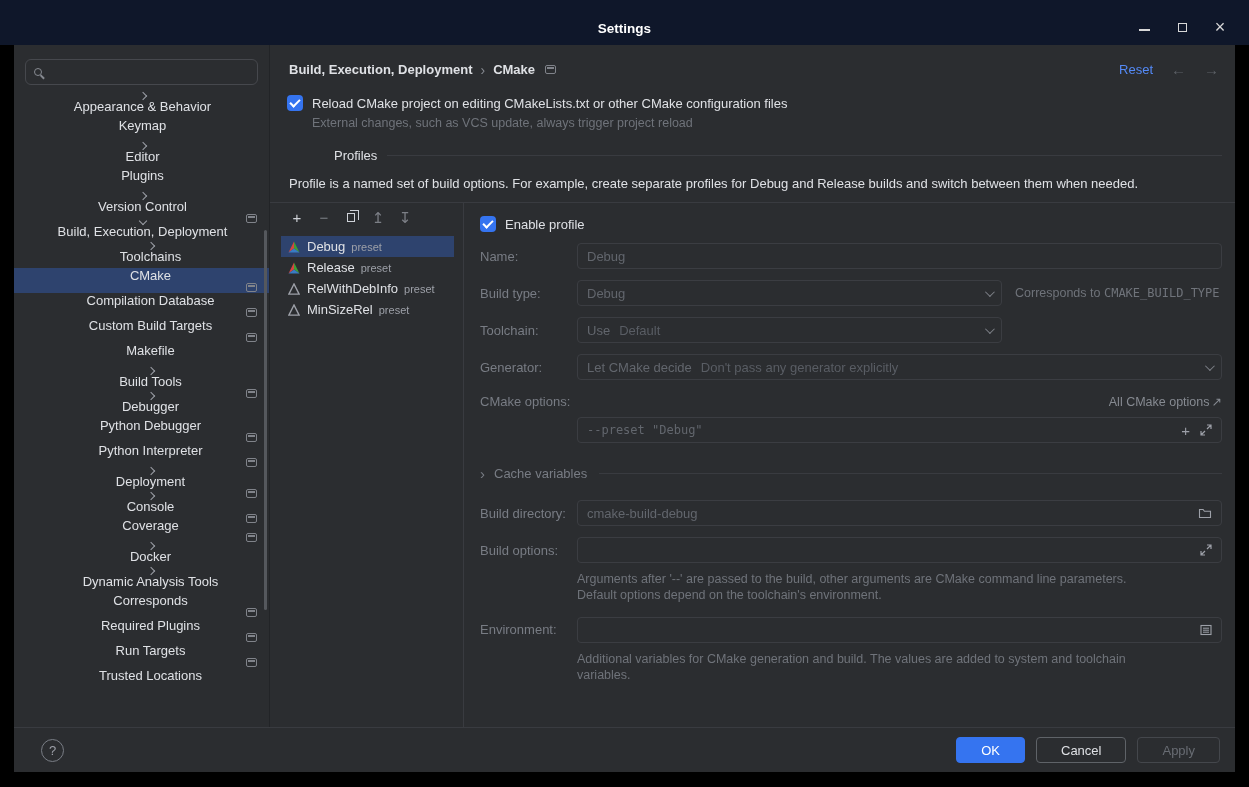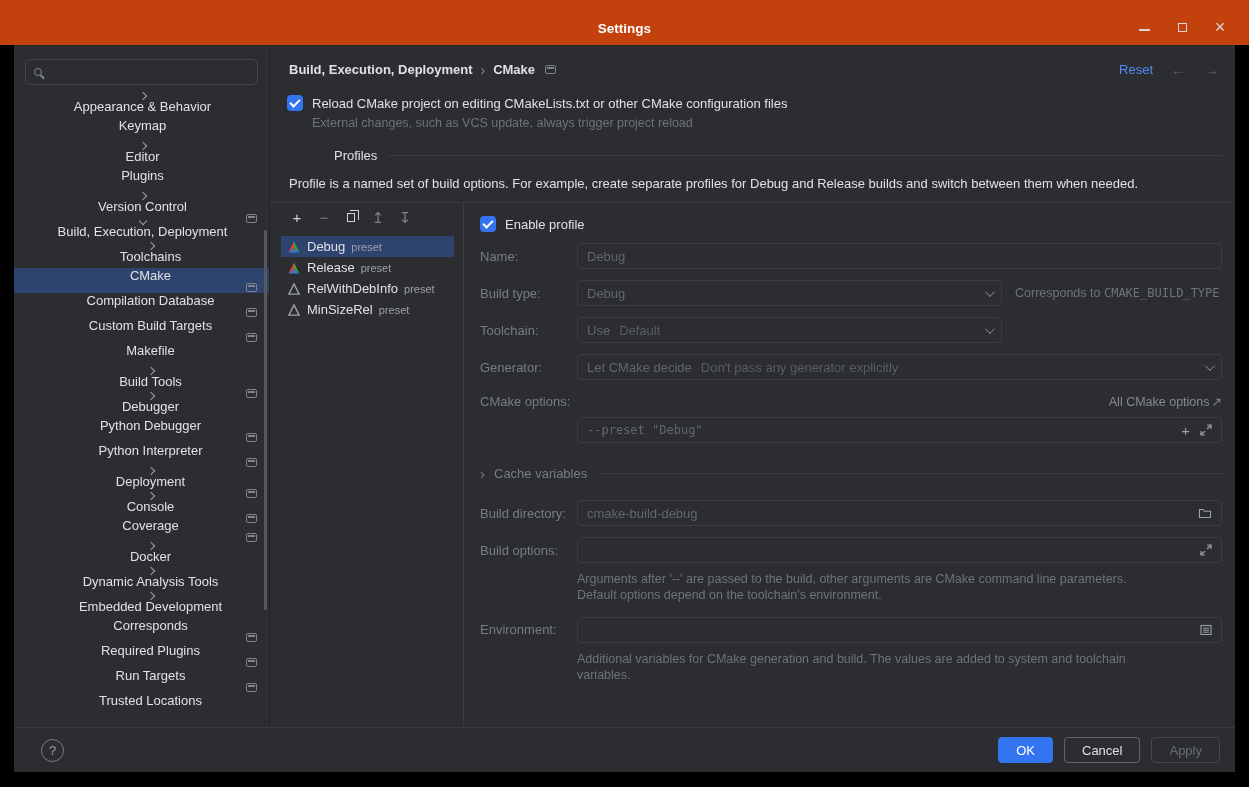--- a/index.html
+++ b/index.html
@@ -1,21 +1,21 @@
 <!DOCTYPE html>
 <html><head>
 <meta charset="utf-8">
 <style>
   * { box-sizing: border-box; margin: 0; padding: 0; }
   html,body { width:1249px; height:787px; background:#000; overflow:hidden;
     font-family:"Liberation Sans", sans-serif; }
   .window { position:relative; width:1249px; height:787px; background:#000; }
 
   
-  .titlebar { position:absolute; top:0; left:0; right:0; height:45px; background:#c2410c;
+  .titlebar { position:absolute; top:0; left:0; right:0; height:45px; background:#0f172a;
     display:flex; align-items:center; justify-content:center; padding-top:12px; }
   .tb-title { color:#fff; font-size:13.5px; font-weight:bold; }
   .tb-controls { position:absolute; right:22px; top:20px; display:flex; gap:24px; align-items:center; }
   .tbtn { background:none; border:none; cursor:pointer; display:flex; align-items:center; justify-content:center; width:14px; height:14px; }
   .min-icon { width:11px; height:2px; background:#d8d8d8; display:inline-block; margin-top:6px; }
   .max-icon { width:9px; height:9px; border:1.5px solid #d8d8d8; display:inline-block; }
   .close-glyph { color:#d8d8d8; font-size:18px; line-height:14px; }
 
   
   .dialog { position:absolute; left:14px; right:14px; top:45px; bottom:15px;
@@ -115,21 +115,21 @@
   .env-row { margin-top:13px; }
   .ic-svg { flex:none; display:block; }
 
   
   .footer { height:45px; border-top:1px solid #393b40; display:flex; align-items:center;
     gap:11px; padding:0 15px 0 27px; }
   .help-btn { width:23px; height:23px; border-radius:50%; border:1.5px solid #797d85; background:none;
     color:#9da0a8; font-size:13px; display:flex; align-items:center; justify-content:center; cursor:pointer;
     font-family:"Liberation Sans",sans-serif; }
   .footer-spacer { flex:1; }
-  .btn { height:26px; border-radius:4px; font-size:13px; padding:0 17px; cursor:pointer;
+  .btn { height:26px; border-radius:4px; font-size:13px; padding:0 24px; cursor:pointer;
     font-family:"Liberation Sans", sans-serif; background:transparent; }
   .btn.primary { background:#3574f0; border:1px solid #3574f0; color:#fff; }
   .btn.normal { border:1px solid #5f6368; color:#dfe1e5; }
   .btn.disabled { border:1px solid #44474c; color:#686c73; }
 </style>
 </head>
 <body>
 
 <div class="window">
 
@@ -261,26 +261,20 @@
               <span class="chev-box">
                 <span class="chev right"></span>
               </span>
               <span class="tree-label">Docker</span>
             </div>
             <div class="tree-row lvl1">
               <span class="chev-box">
                 <span class="chev right"></span>
               </span>
               <span class="tree-label">Dynamic Analysis Tools</span>
-            </div>
-            <div class="tree-row lvl1">
-              <span class="chev-box">
-                <span class="chev right"></span>
-              </span>
-              <span class="tree-label">Embedded Development</span>
             </div>
             <div class="tree-row lvl1">
               <span class="chev-box"></span>
               <span class="tree-label">Corresponds</span>
               <span class="badge-icon"></span>
             </div>
             <div class="tree-row lvl1">
               <span class="chev-box"></span>
               <span class="tree-label">Required Plugins</span>
               <span class="badge-icon"></span>

